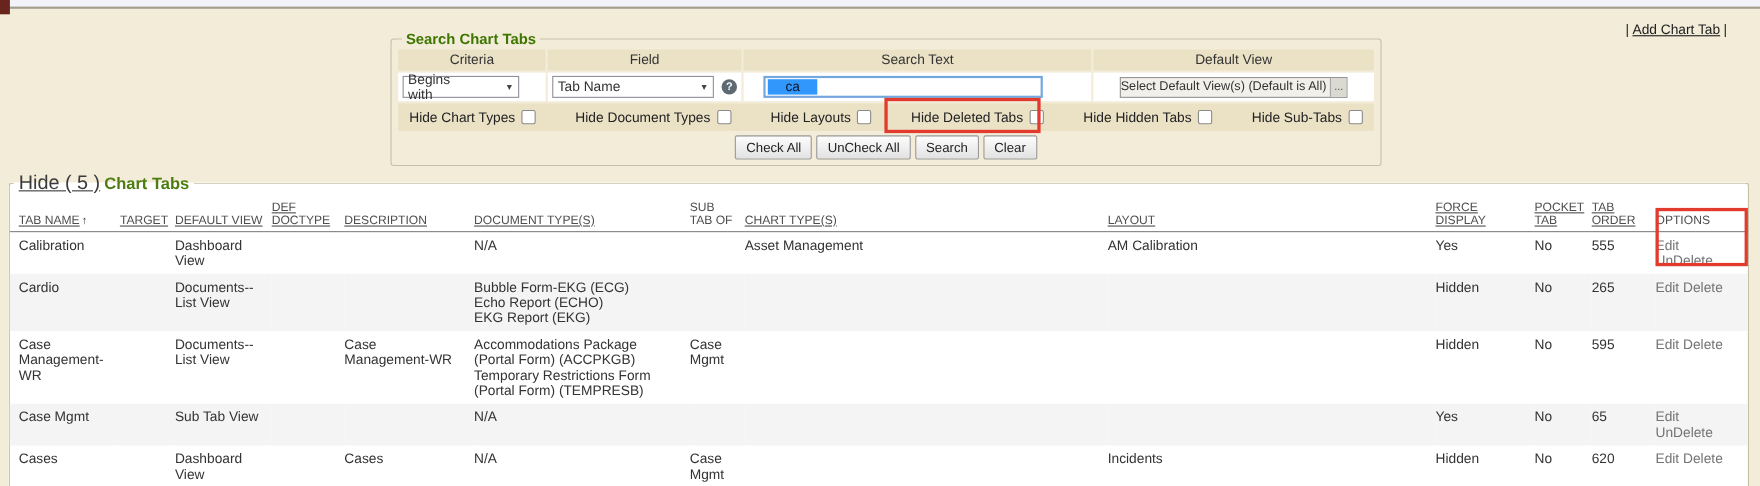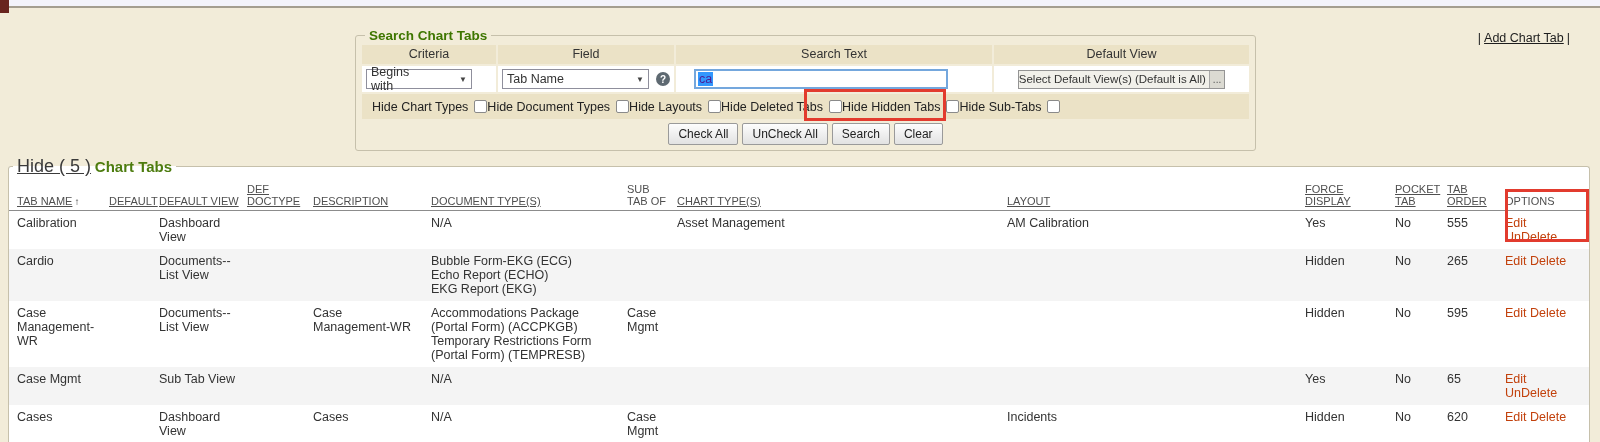--- a/index.html
+++ b/index.html
@@ -9,21 +9,21 @@
     background:#f2ecd9; color:#333;
     font-family:"Liberation Sans", sans-serif; font-size:12.5px;
   }
 
   
   .top-strip { position:absolute; top:0; left:0; width:1600px; height:8px;
     background:#f3f3fa; border-bottom:2px solid #a49e8f; }
   .corner-mark { position:absolute; top:0; left:0; width:9px; height:13px; background:#69241e; }
 
   
-  .addbar { position:absolute; top:31px; right:30px; font-size:12.5px; color:#1d1d1d; white-space:nowrap;margin-left:12px; }
+  .addbar { position:absolute; top:20px; right:30px; font-size:12.5px; color:#1d1d1d; white-space:nowrap;margin-left:12px; }
   .addbar a { color:#1d1d1d; text-decoration:underline; cursor:pointer; padding:0 3px; }
 
   
   fieldset { border:1px solid #c6c0ab; border-radius:3px; margin:0; padding:0; }
   legend { font-weight:bold; color:#3e7600; font-size:13.5px; padding:0 4px; margin-left:4px; white-space:nowrap; }
 
   .search-panel { position:absolute; left:355px; top:28px; width:885px; padding:2px 5px 4px; background:transparent; }
   .srow { display:flex; gap:2px; margin:0 1px 2px; }
   .scell { flex:none; }
   .w-criteria { width:134px; } .w-field { width:176px; } .w-search { width:316px; } .w-dview { width:255px; }
@@ -34,29 +34,29 @@
     align-items:center; justify-content:space-between; padding:0 4px; cursor:default;gap:38px; }
   .sel-criteria { width:106px; } .sel-field { width:160px; }
   .select .arrow { font-size:8px; color:#444; margin-left:6px; }
 
   .help { width:14px; height:14px; border-radius:50%; background:#5e6971; color:#fff;
     font-size:10px; font-weight:bold; display:inline-flex; align-items:center;
     justify-content:center; margin-left:7px; flex:none; cursor:pointer; }
 
   .textinput { border:2px solid #74a7dd; background:#fff; height:20px; width:254px; margin-left:14px;
     display:flex; align-items:center; padding:0 2px; }
-  .textinput .selval { background:#3297fd; color:#4c1d95; padding:0 1px; }
+  .textinput .selval { background:#3297fd; color:#0f172a; padding:0 16px; }
 
   .dv-button { border:1px solid #949494; background:#f1f0ea; height:19px; margin:0 auto;
     display:flex; align-items:center; font-size:11.5px; color:#333; padding-left:0; cursor:pointer; }
   .dv-button .dots { background:#dbdad2; border-left:1px solid #a8a8a8; align-self:stretch;
     display:flex; align-items:center; padding:0 3px; margin-left:3px; font-size:10px; color:#555; }
 
   .cbband { background:#ebe2c6; height:25px; margin:2px 1px 0; padding:0 10px;
-    display:flex; align-items:center; }
+    display:flex; align-items:center; justify-content:space-between; }
   .cb-item { display:flex; align-items:center; gap:6px; color:#222; cursor:default; }
   .checkbox { width:13px; height:13px; background:#fff; border:1px solid #8a8a8a; border-radius:2px; flex:none; cursor:pointer; }
 
   .btnrow { display:flex; justify-content:center; gap:4px; padding:4px 0 1px; }
   .btn { font-family:inherit; font-size:12px; color:#222; background:linear-gradient(#fdfdfd,#e2e2e2);
     border:1px solid #9a9a9a; border-radius:2px; padding:2px 9px; height:22px; cursor:pointer; }
 
   
   .results { position:absolute; left:8px; top:156px; width:1582px; height:300px;
     background:#fff; border-bottom:none; padding:0; }
@@ -66,21 +66,21 @@
   table.grid { border-collapse:collapse; table-layout:fixed; width:1580px; margin-top:4px; }
   th { font-size:11px; font-weight:normal; color:#4f4f4f; text-align:left;
     vertical-align:bottom; padding:2px 6px 3px 0; border-bottom:1px solid #8c8c8c; }
   th .hdr { white-space:pre-line; }
   th.link .hdr { text-decoration:underline; cursor:pointer; }
   th.first, td.first { padding-left:8px; }
   .sort-icon { font-size:10px; font-weight:bold; color:#333; margin-left:2px; }
 
   td { vertical-align:top; padding:5px 10px 5px 0; white-space:pre-line; color:#333; }
   tbody tr:nth-child(even) { background:#f4f4f4; }
-  .opt-link { color:#c2410c; cursor:pointer; text-decoration:none; }
+  .opt-link { color:#737373; cursor:pointer; text-decoration:none; }
 
   .tfooter { width:1580px; background:#efefef; border-top:1px solid #b3b3b3; text-align:center;
     font-size:11px; color:#555; padding:4px 0 14px; letter-spacing:.3px; }
 
   
   .redbox { position:absolute; border:3px solid #e23b2e; background:transparent; pointer-events:none; }
   .redbox-1 { left:804px; top:89px; width:142px; height:32px; }
   .redbox-2 { left:1505px; top:189px; width:84px; height:53px; }
 </style>
 </head>
@@ -183,21 +183,21 @@
         <col style="width:330px">
       <col style="width:298px">
         <col style="width:90px">
         <col style="width:52px">
         <col style="width:58px">
       <col style="width:84px">
     </colgroup>
     <thead>
       <tr>
         <th class="link first"><span class="hdr">TAB NAME</span><span class="sort-icon">↑</span></th>
-        <th class="link"><span class="hdr">DEFAULT</span></th>
+        <th class="link"><span class="hdr">TARGET</span></th>
         <th class="link"><span class="hdr">DEFAULT VIEW</span></th>
         <th class="link"><span class="hdr">DEF
 DOCTYPE</span></th>
         <th class="link"><span class="hdr">DESCRIPTION</span></th>
         <th class="link"><span class="hdr">DOCUMENT TYPE(S)</span></th>
         <th><span class="hdr">SUB
 TAB OF</span></th>
         <th class="link"><span class="hdr">CHART TYPE(S)</span></th>
         <th class="link"><span class="hdr">LAYOUT</span></th>
         <th class="link"><span class="hdr">FORCE

